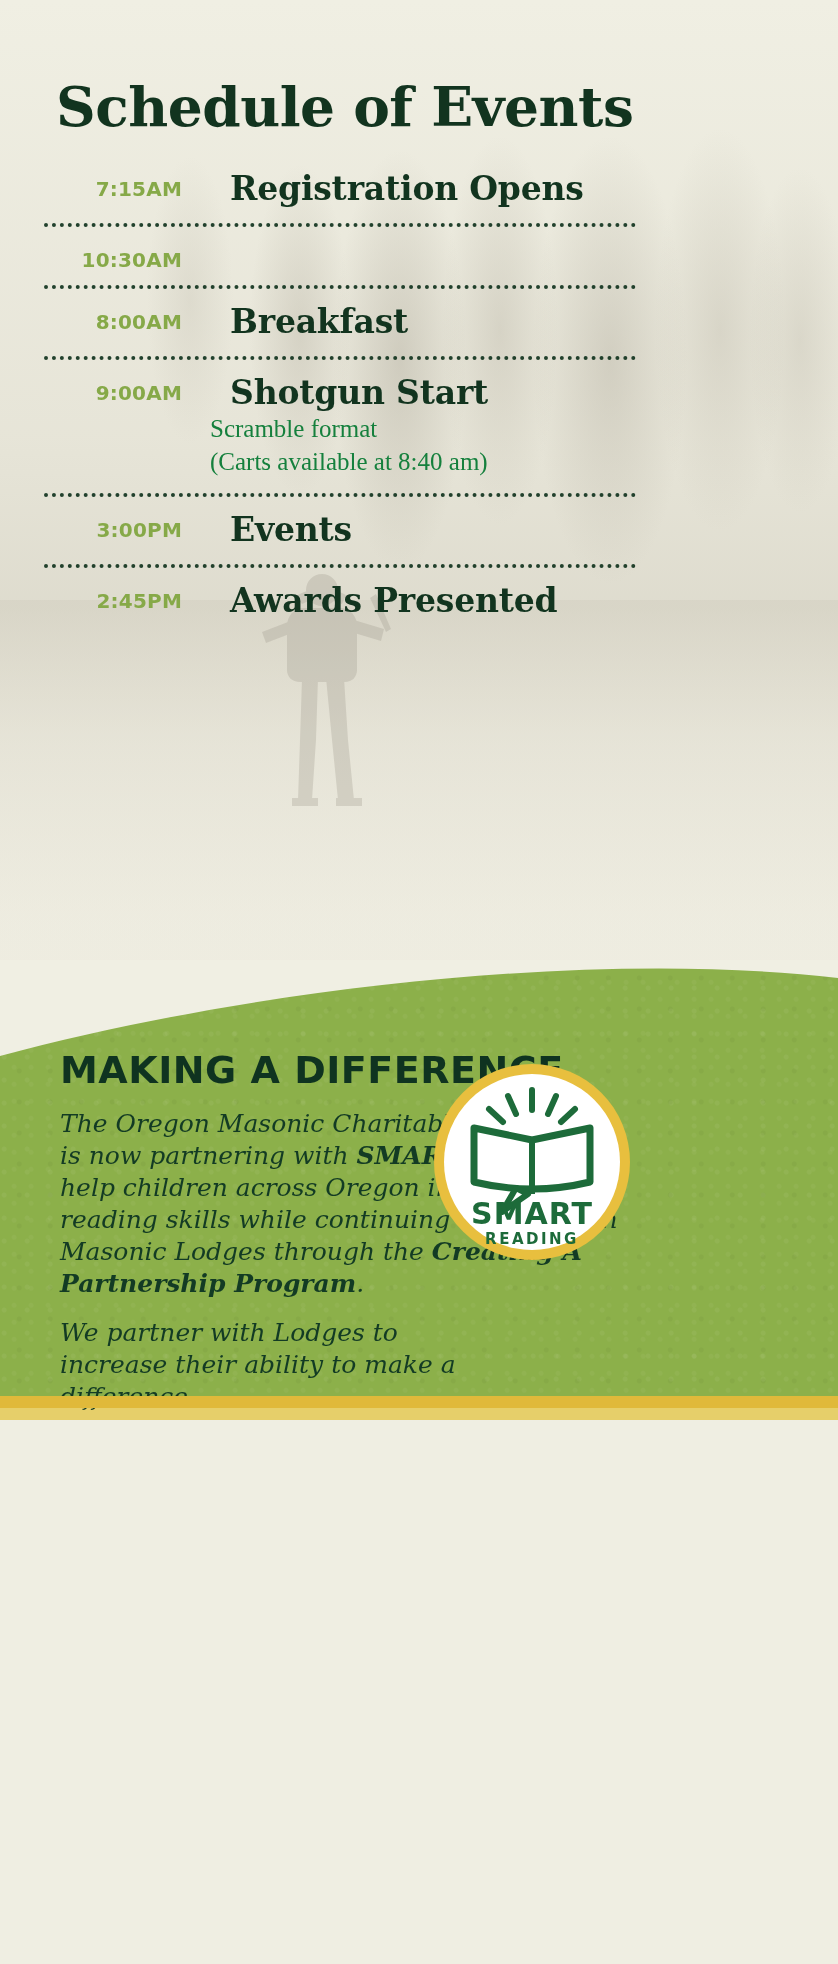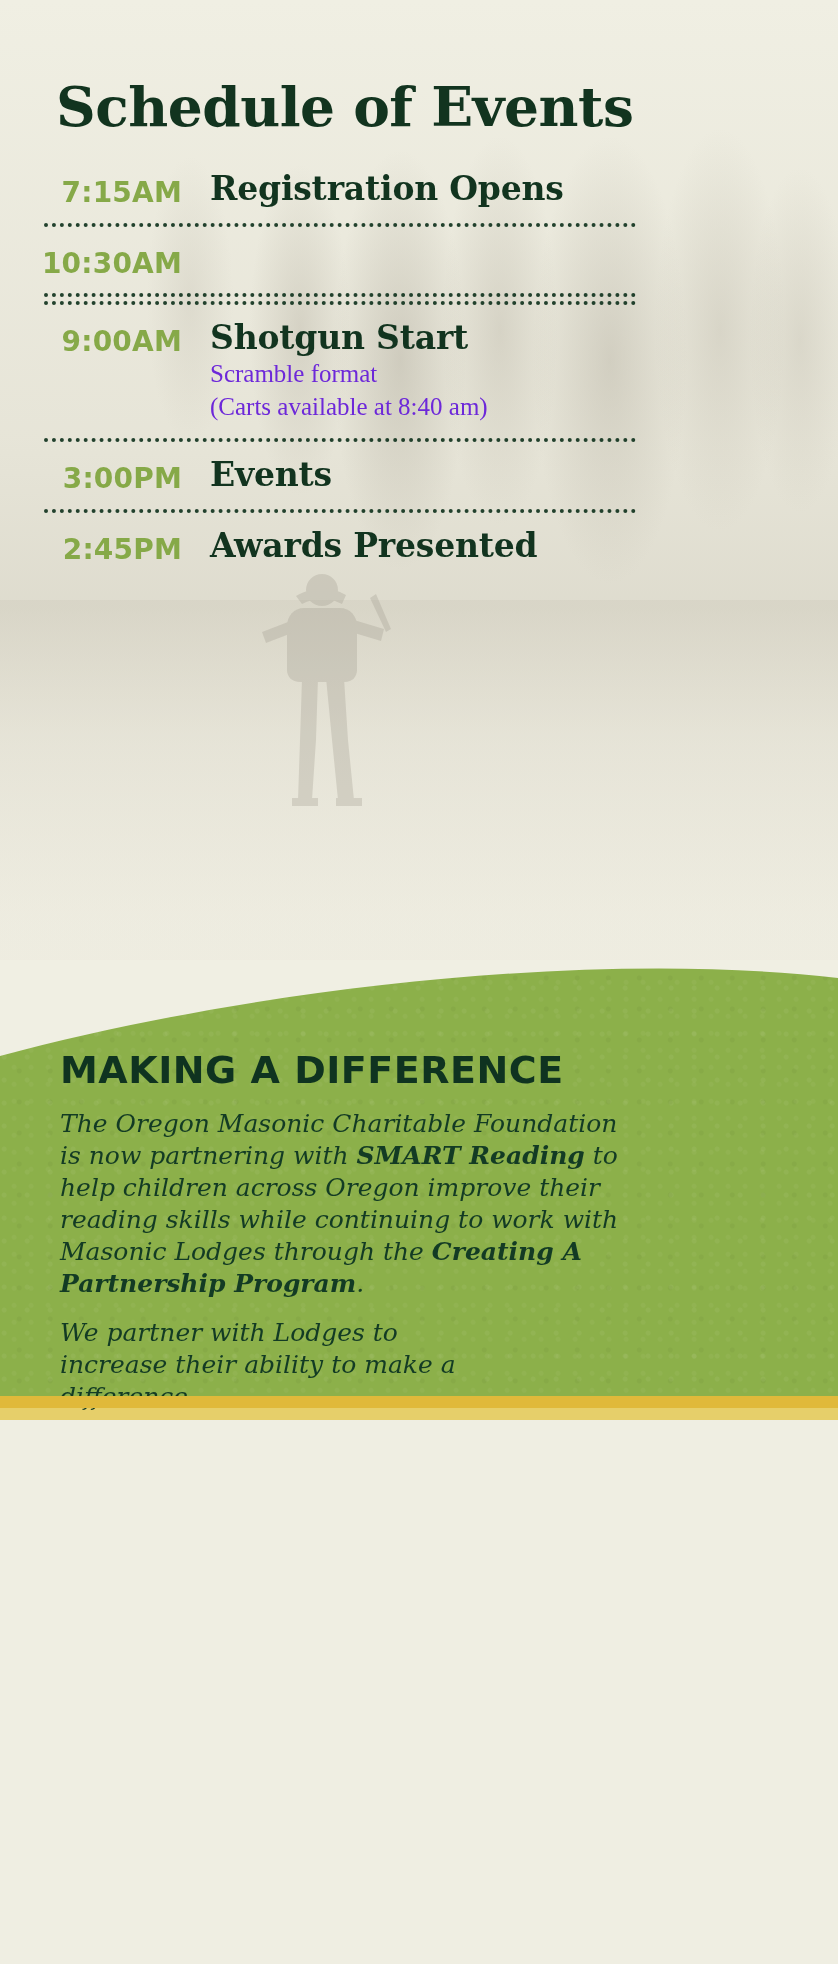--- a/index.html
+++ b/index.html
@@ -51,42 +51,43 @@
     line-height:1.05;
   }
 
   .rows { position:absolute; left:40px; top:160px; width:600px; }
 
   .srow { display:flex; align-items:flex-start; padding:11px 0 11px 0; }
   .srow .time {
     width:148px; flex:0 0 148px;
     font-family:"DejaVu Sans", sans-serif;
     font-weight:700;
-    font-size:28px;
+    font-size:20px;
     letter-spacing:0.2px;
     color:#86a948;
     text-align:right;
     padding-right:6px;
     padding-top:8px;
     line-height:1;
   }
   .srow .info { padding-left:22px; padding-top:0; }
   .srow .ev {
     font-family:"DejaVu Serif", serif;
     font-weight:700;
     font-size:33px;
     color:#12341f;
     line-height:1.12;
     letter-spacing:-0.2px;
+    margin-left:20px;
   }
   .srow .sub {
     font-family:"Liberation Serif", serif;
     font-weight:400;
     font-size:25px;
-    color:#6d28d9;
+    color:#15803d;
     line-height:1.28;
     margin-top:1px;
   }
   .divider {
     height:0; border-top:4px dotted #12341f;
     margin:4px 0 4px 4px; width:592px; opacity:.92;
   }
 
   
   .green-panel {
@@ -184,20 +185,26 @@
           <div class="ev">Registration Opens</div>
         </div>
       </div>
       <div class="divider"></div>
 
       <div class="srow">
         <div class="time">10:30AM</div>
       </div>
       <div class="divider"></div>
 
+      <div class="srow">
+        <div class="time">8:00AM</div>
+        <div class="info">
+          <div class="ev">Breakfast</div>
+        </div>
+      </div>
       <div class="divider"></div>
 
       <div class="srow">
         <div class="time">9:00AM</div>
         <div class="info">
           <div class="ev">Shotgun Start</div>
           <div class="sub">Scramble format</div>
           <div class="sub">(Carts available at 8:40 am)</div>
         </div>
       </div>
@@ -228,20 +235,38 @@
       <div class="gp-p second">We partner with Lodges to increase their ability to make a difference.</div>
     </div>
   </div>
 
   <div class="green-curve">
     <svg viewBox="0 0 838 130" preserveAspectRatio="none">
       <path d="M0 0 H838 V18 C600 -10 260 26 0 96 Z" fill="#f0efe3"></path>
     </svg>
   </div>
 
+  <div class="logo-badge">
+    <svg viewBox="0 0 200 200">
+      <circle cx="100" cy="100" r="98" fill="#e8bf3e"></circle>
+      <circle cx="100" cy="100" r="88" fill="#ffffff"></circle>
+      <g fill="none" stroke="#1d6b3a" stroke-width="6" stroke-linecap="round">
+        <line x1="100" y1="28" x2="100" y2="48"></line>
+        <line x1="76" y1="34" x2="84" y2="52"></line>
+        <line x1="124" y1="34" x2="116" y2="52"></line>
+        <line x1="57" y1="47" x2="71" y2="60"></line>
+        <line x1="143" y1="47" x2="129" y2="60"></line>
+      </g>
+      <path d="M42 66 L100 78 L158 66 L158 120 Q100 134 42 120 Z" fill="#ffffff" stroke="#1d6b3a" stroke-width="7" stroke-linejoin="round"></path>
+      <line x1="100" y1="78" x2="100" y2="132" stroke="#1d6b3a" stroke-width="6"></line>
+      <path d="M84 126 L70 150 L96 132 Z" fill="#ffffff" stroke="#1d6b3a" stroke-width="6" stroke-linejoin="round"></path>
+      <text x="100" y="162" text-anchor="middle" font-family="DejaVu Sans, sans-serif" font-weight="700" font-size="30" letter-spacing="1" fill="#1d6b3a">SMART</text>
+      <text x="100" y="182" text-anchor="middle" font-family="DejaVu Sans, sans-serif" font-weight="700" font-size="15" letter-spacing="2.5" fill="#1d6b3a">READING</text>
+    </svg>
+  </div>
 
   <div class="photo-topline"></div>
   <div class="photo">
     <svg viewBox="0 0 838 568" preserveAspectRatio="none">
       <defs>
         <linearGradient id="wallg" x1="0" y1="0" x2="0" y2="1">
           <stop offset="0" stop-color="#4f8f85"></stop>
             <stop offset="1" stop-color="#2f5f58"></stop>
         </linearGradient>
         <linearGradient id="deskg" x1="0" y1="0" x2="0" y2="1">

